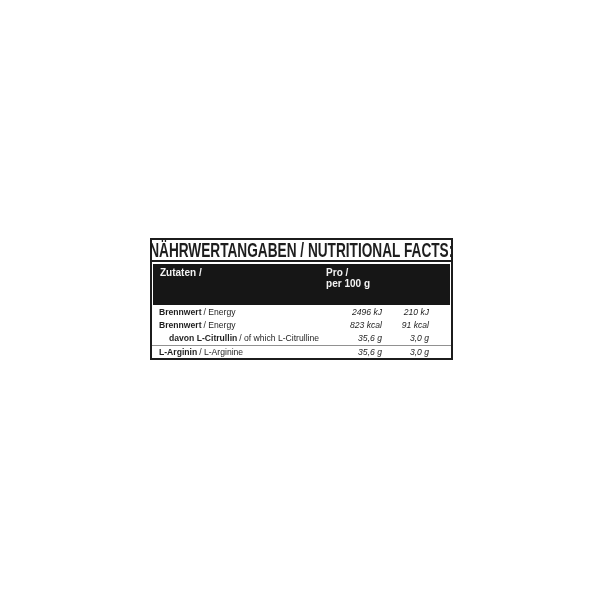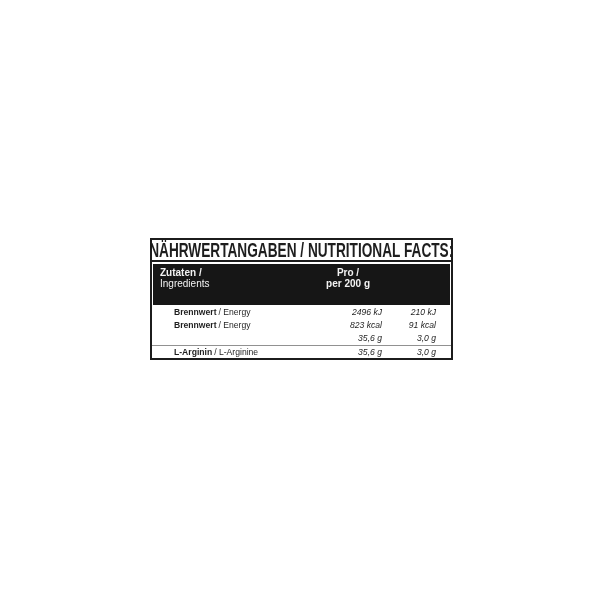--- a/index.html
+++ b/index.html
@@ -49,68 +49,67 @@
     height: 41px;
     position: relative;
     font-size: 10px;
     line-height: 11px;
     padding: 3px 7px;
   }
   .hcol-left .h-line1 { font-weight: bold; }
   .hcol-left .h-line2 { font-weight: normal; }
   .hcol-mid, .hcol-right {
     position: absolute; top: 3px;
-    text-align: center;
+    text-align: left;
     font-weight: bold;
     white-space: nowrap;
   }
   .hcol-mid { right: 80px; }
   .hcol-right { right: 8px; }
 
   .rows { padding-top: 1px; }
   .row {
     position: relative;
     height: 13px;
     line-height: 13px;
     font-size: 8.6px;
     color: var(--text);
-    padding-left: 22px;
+    padding-left: 7px;
     white-space: nowrap;
   }
   .row.group-start { border-top: 1px solid var(--divider); }
   .row.indent { padding-left: 17px; }
   .row .name-de { font-weight: bold; }
   .row .name-en { font-weight: normal; margin-left: 2px; }
   .val {
     position: absolute; top: 0;
     white-space: nowrap;
     font-weight: normal;
     font-style: italic;
   }
   .val-per100 { right: 69px; }
-  .val-portion { right: 15px; }
+  .val-portion { right: 22px; }
 </style>
 </head>
 <body>
 
 <div class="page">
   <div class="nutrition-table">
 
     <div class="title-bar">
       <span class="title-text">NÄHRWERTANGABEN / NUTRITIONAL FACTS:</span>
     </div>
 
     <div class="header-band">
       <div class="hcol-left">
         <div class="h-line1">Zutaten /</div>
-        <div class="h-line2">Ingredients</div>
       </div>
       <div class="hcol-mid">
         <div>Pro /</div>
-        <div>per 200 g</div>
+        <div>per 100 g</div>
       </div>
     </div>
 
     <div class="rows">
   <div class="row">
     <span class="name">
       <span class="name-de">Brennwert</span><span class="name-en">/ Energy</span>
     </span>
     <span class="val val-per100">2496 kJ</span>
     <span class="val val-portion">210 kJ</span>
@@ -119,20 +118,23 @@
   <div class="row">
     <span class="name">
       <span class="name-de">Brennwert</span><span class="name-en">/ Energy</span>
     </span>
     <span class="val val-per100">823 kcal</span>
     <span class="val val-portion">91 kcal</span>
   </div>
 
 
   <div class="row indent">
+    <span class="name">
+      <span class="name-de">davon L-Citrullin</span><span class="name-en">/ of which L-Citrulline</span>
+    </span>
     <span class="val val-per100">35,6 g</span>
     <span class="val val-portion">3,0 g</span>
   </div>
 
   <div class="row group-start">
     <span class="name">
       <span class="name-de">L-Arginin</span><span class="name-en">/ L-Arginine</span>
     </span>
     <span class="val val-per100">35,6 g</span>
     <span class="val val-portion">3,0 g</span>

